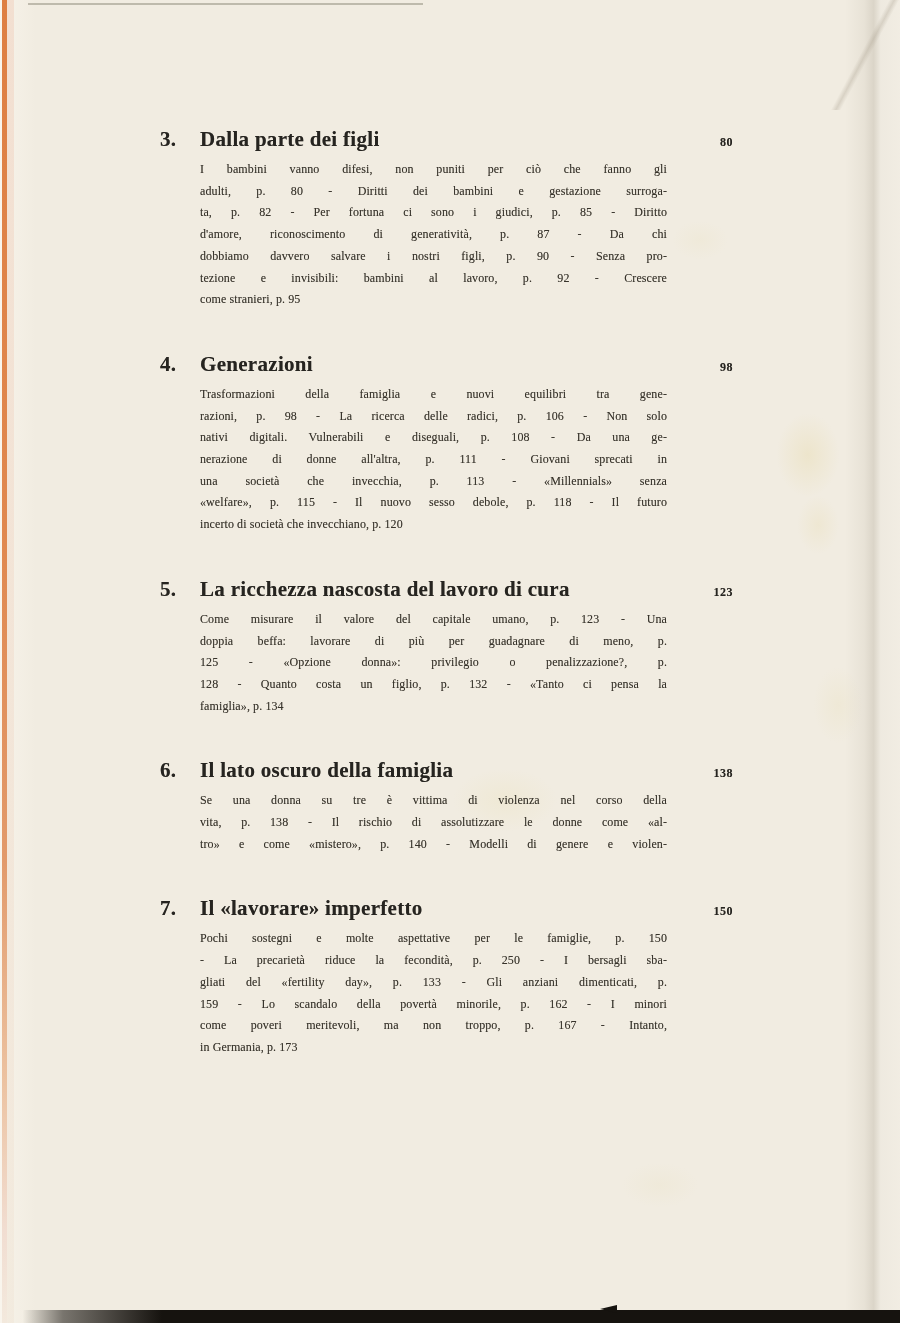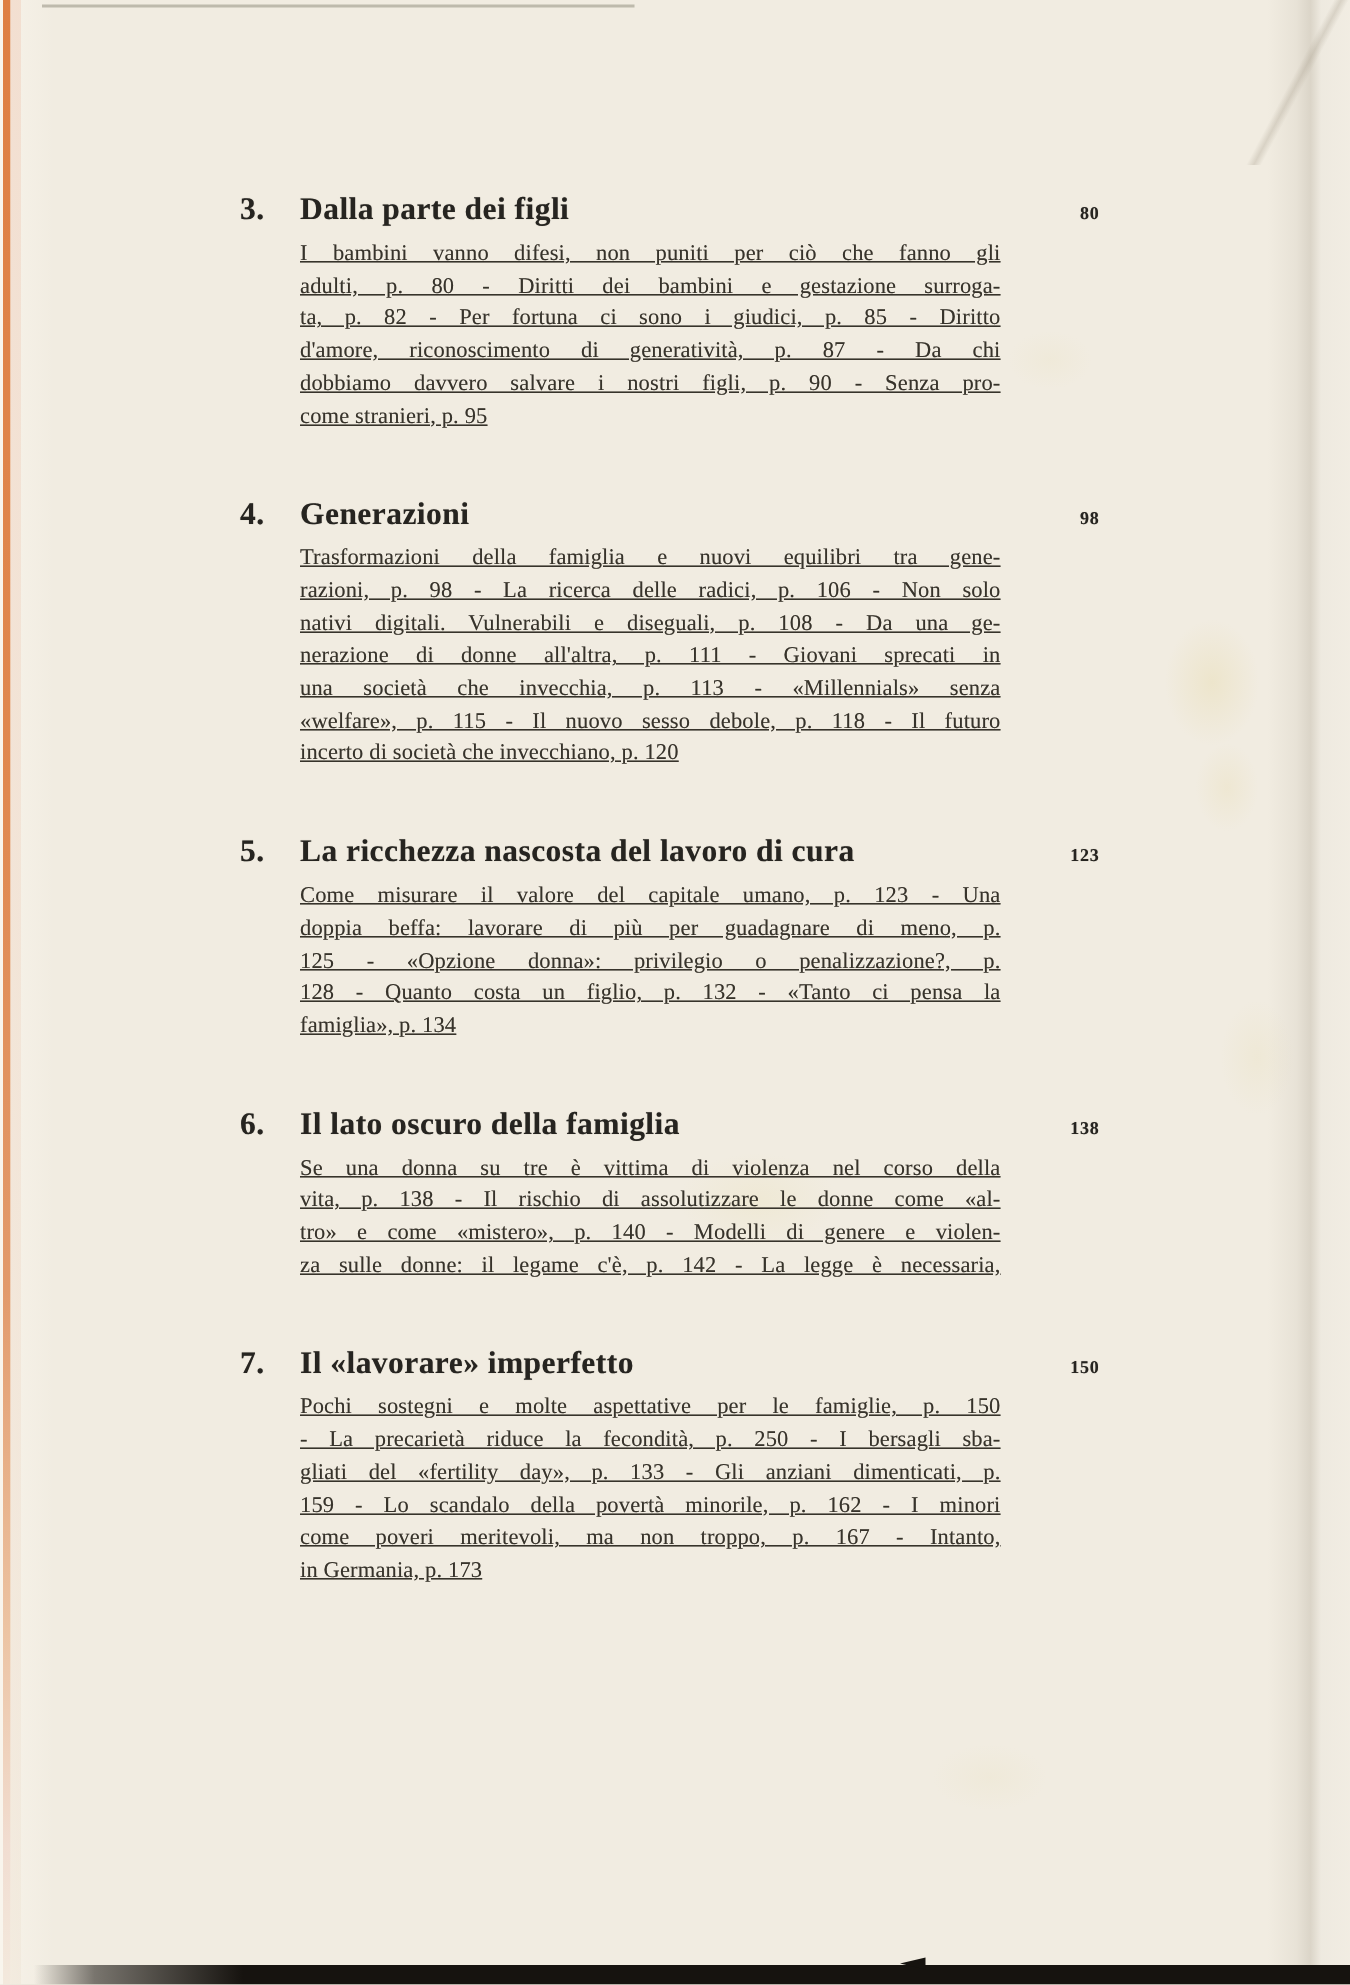--- a/index.html
+++ b/index.html
@@ -94,24 +94,23 @@
   .entry-title { flex: 1 1 auto; }
   .entry-page {
     flex: 0 0 auto;
     font-size: 12px;
     letter-spacing: 0.5px;
   }
   .entry-body {
     margin-left: 40px;
     margin-top: 4px;
     width: 467px;
-    font-size: 15px;
+    font-size: 12px;
     letter-spacing: 0.1px;
     text-shadow: 0 0 0.4px rgba(60,54,44,0.4);
-    text-decoration: underline;
   }
   .toc-line {
     line-height: 21.7px;
     text-align: justify;
     text-align-last: justify;
     white-space: normal;
   }
   .toc-line.last { text-align-last: left; }
 </style>
 </head>
@@ -133,20 +132,21 @@
       <span class="entry-number">3.</span>
       <span class="entry-title">Dalla parte dei figli</span>
       <span class="entry-page">80</span>
     </div>
     <div class="entry-body">
           <div class="toc-line">I bambini vanno difesi, non puniti per ciò che fanno gli</div>
           <div class="toc-line">adulti, p. 80 - Diritti dei bambini e gestazione surroga-</div>
           <div class="toc-line">ta, p. 82 - Per fortuna ci sono i giudici, p. 85 - Diritto</div>
           <div class="toc-line">d'amore, riconoscimento di generatività, p. 87 - Da chi</div>
           <div class="toc-line">dobbiamo davvero salvare i nostri figli, p. 90 - Senza pro-</div>
+          <div class="toc-line">tezione e invisibili: bambini al lavoro, p. 92 - Crescere</div>
           <div class="toc-line last">come stranieri, p. 95</div>
         </div>
   </section>
 
   <section class="entry">
     <div class="entry-head">
       <span class="entry-number">4.</span>
       <span class="entry-title">Generazioni</span>
       <span class="entry-page">98</span>
     </div>
@@ -179,21 +179,20 @@
   <section class="entry">
     <div class="entry-head">
       <span class="entry-number">6.</span>
       <span class="entry-title">Il lato oscuro della famiglia</span>
       <span class="entry-page">138</span>
     </div>
     <div class="entry-body">
           <div class="toc-line">Se una donna su tre è vittima di violenza nel corso della</div>
           <div class="toc-line">vita, p. 138 - Il rischio di assolutizzare le donne come «al-</div>
           <div class="toc-line">tro» e come «mistero», p. 140 - Modelli di genere e violen-</div>
-          <div class="toc-line">za sulle donne: il legame c'è, p. 142 - La legge è necessaria,</div>
         </div>
   </section>
 
   <section class="entry">
     <div class="entry-head">
       <span class="entry-number">7.</span>
       <span class="entry-title">Il «lavorare» imperfetto</span>
       <span class="entry-page">150</span>
     </div>
     <div class="entry-body">

